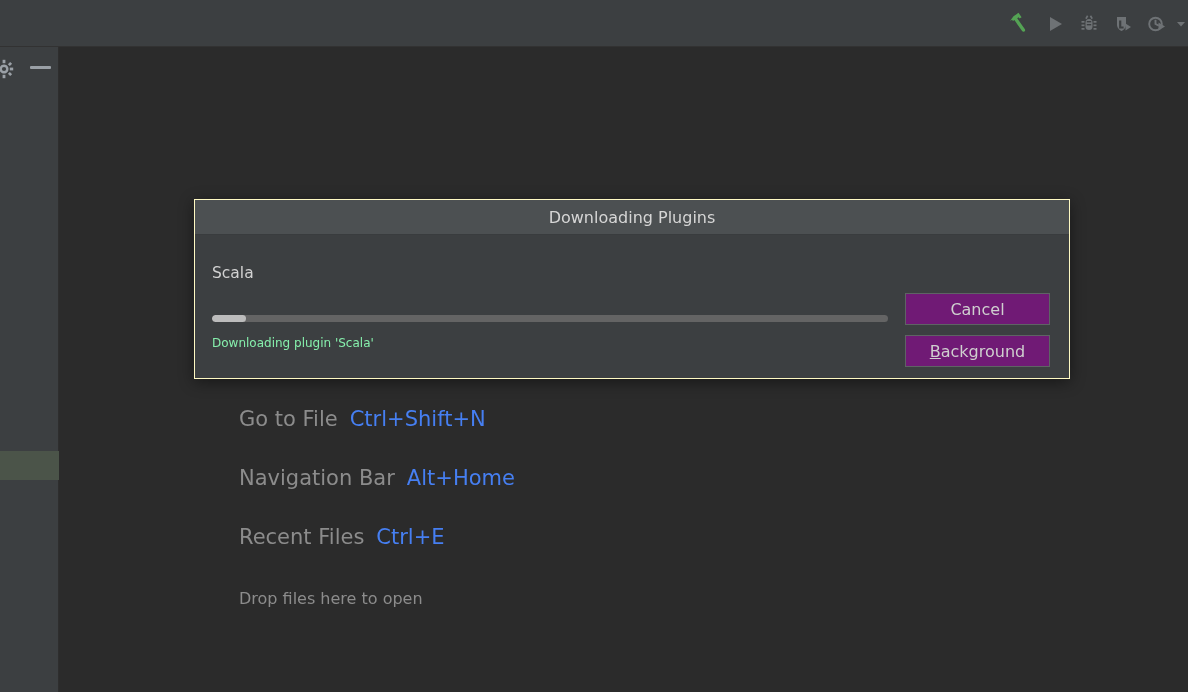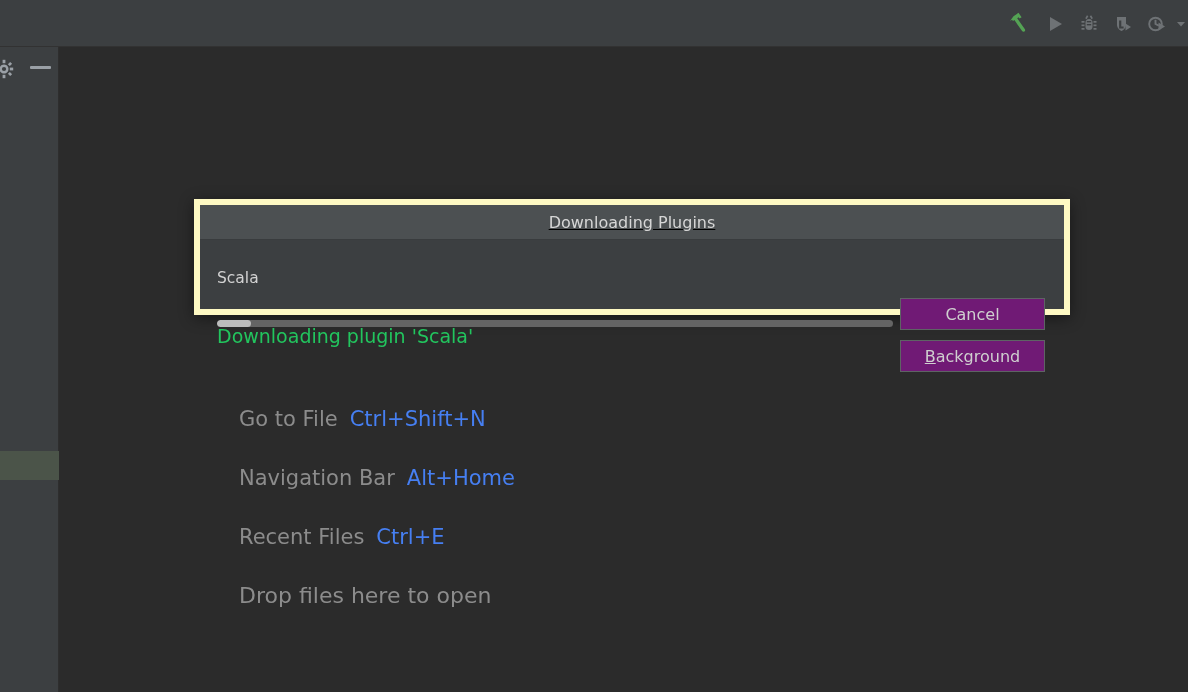--- a/index.html
+++ b/index.html
@@ -140,35 +140,34 @@
     color: #8c8c8c;
     font-size: 21px;
   }
   .sc-key {
     color: #467ff2;
     font-size: 21px;
     margin-left: 12px;
   }
   .sc-plain {
     color: #8c8c8c;
-    font-size: 22px;
+    font-size: 16px;
   }
 
   
   .dialog {
     position: absolute;
     left: 194px;
     top: 199px;
     width: 876px;
-    height: 116px;
-    box-sizing: border-box;
-    border: 6px solid #fef9c3;
+    height: 180px;
+    box-sizing: border-box;
+    border: 1px solid #fef9c3;
     background: #3c3f41;
     box-shadow: 0 3px 14px rgba(0,0,0,0.45);
-    text-decoration: underline;
   }
   .dialog-titlebar {
     height: 35px;
     background: #4c5052;
     border-bottom: 1px solid #393c3e;
     box-sizing: border-box;
     display: flex;
     align-items: center;
     justify-content: center;
   }
@@ -199,22 +198,23 @@
     border-radius: 4px;
     overflow: hidden;
   }
   .progress-fill {
     height: 7px;
     width: 5.3%;
     background: #bcbcbc;
     border-radius: 4px;
   }
   .progress-status {
-    color: #22c55e;
-    font-size: 19px;
+    margin-top: 15px;
+    color: #86efac;
+    font-size: 12px;
     line-height: 1;
   }
   .dialog-buttons {
     position: absolute;
     right: 19px;
     top: 58px;
     display: flex;
     flex-direction: column;
     gap: 10px;
   }

